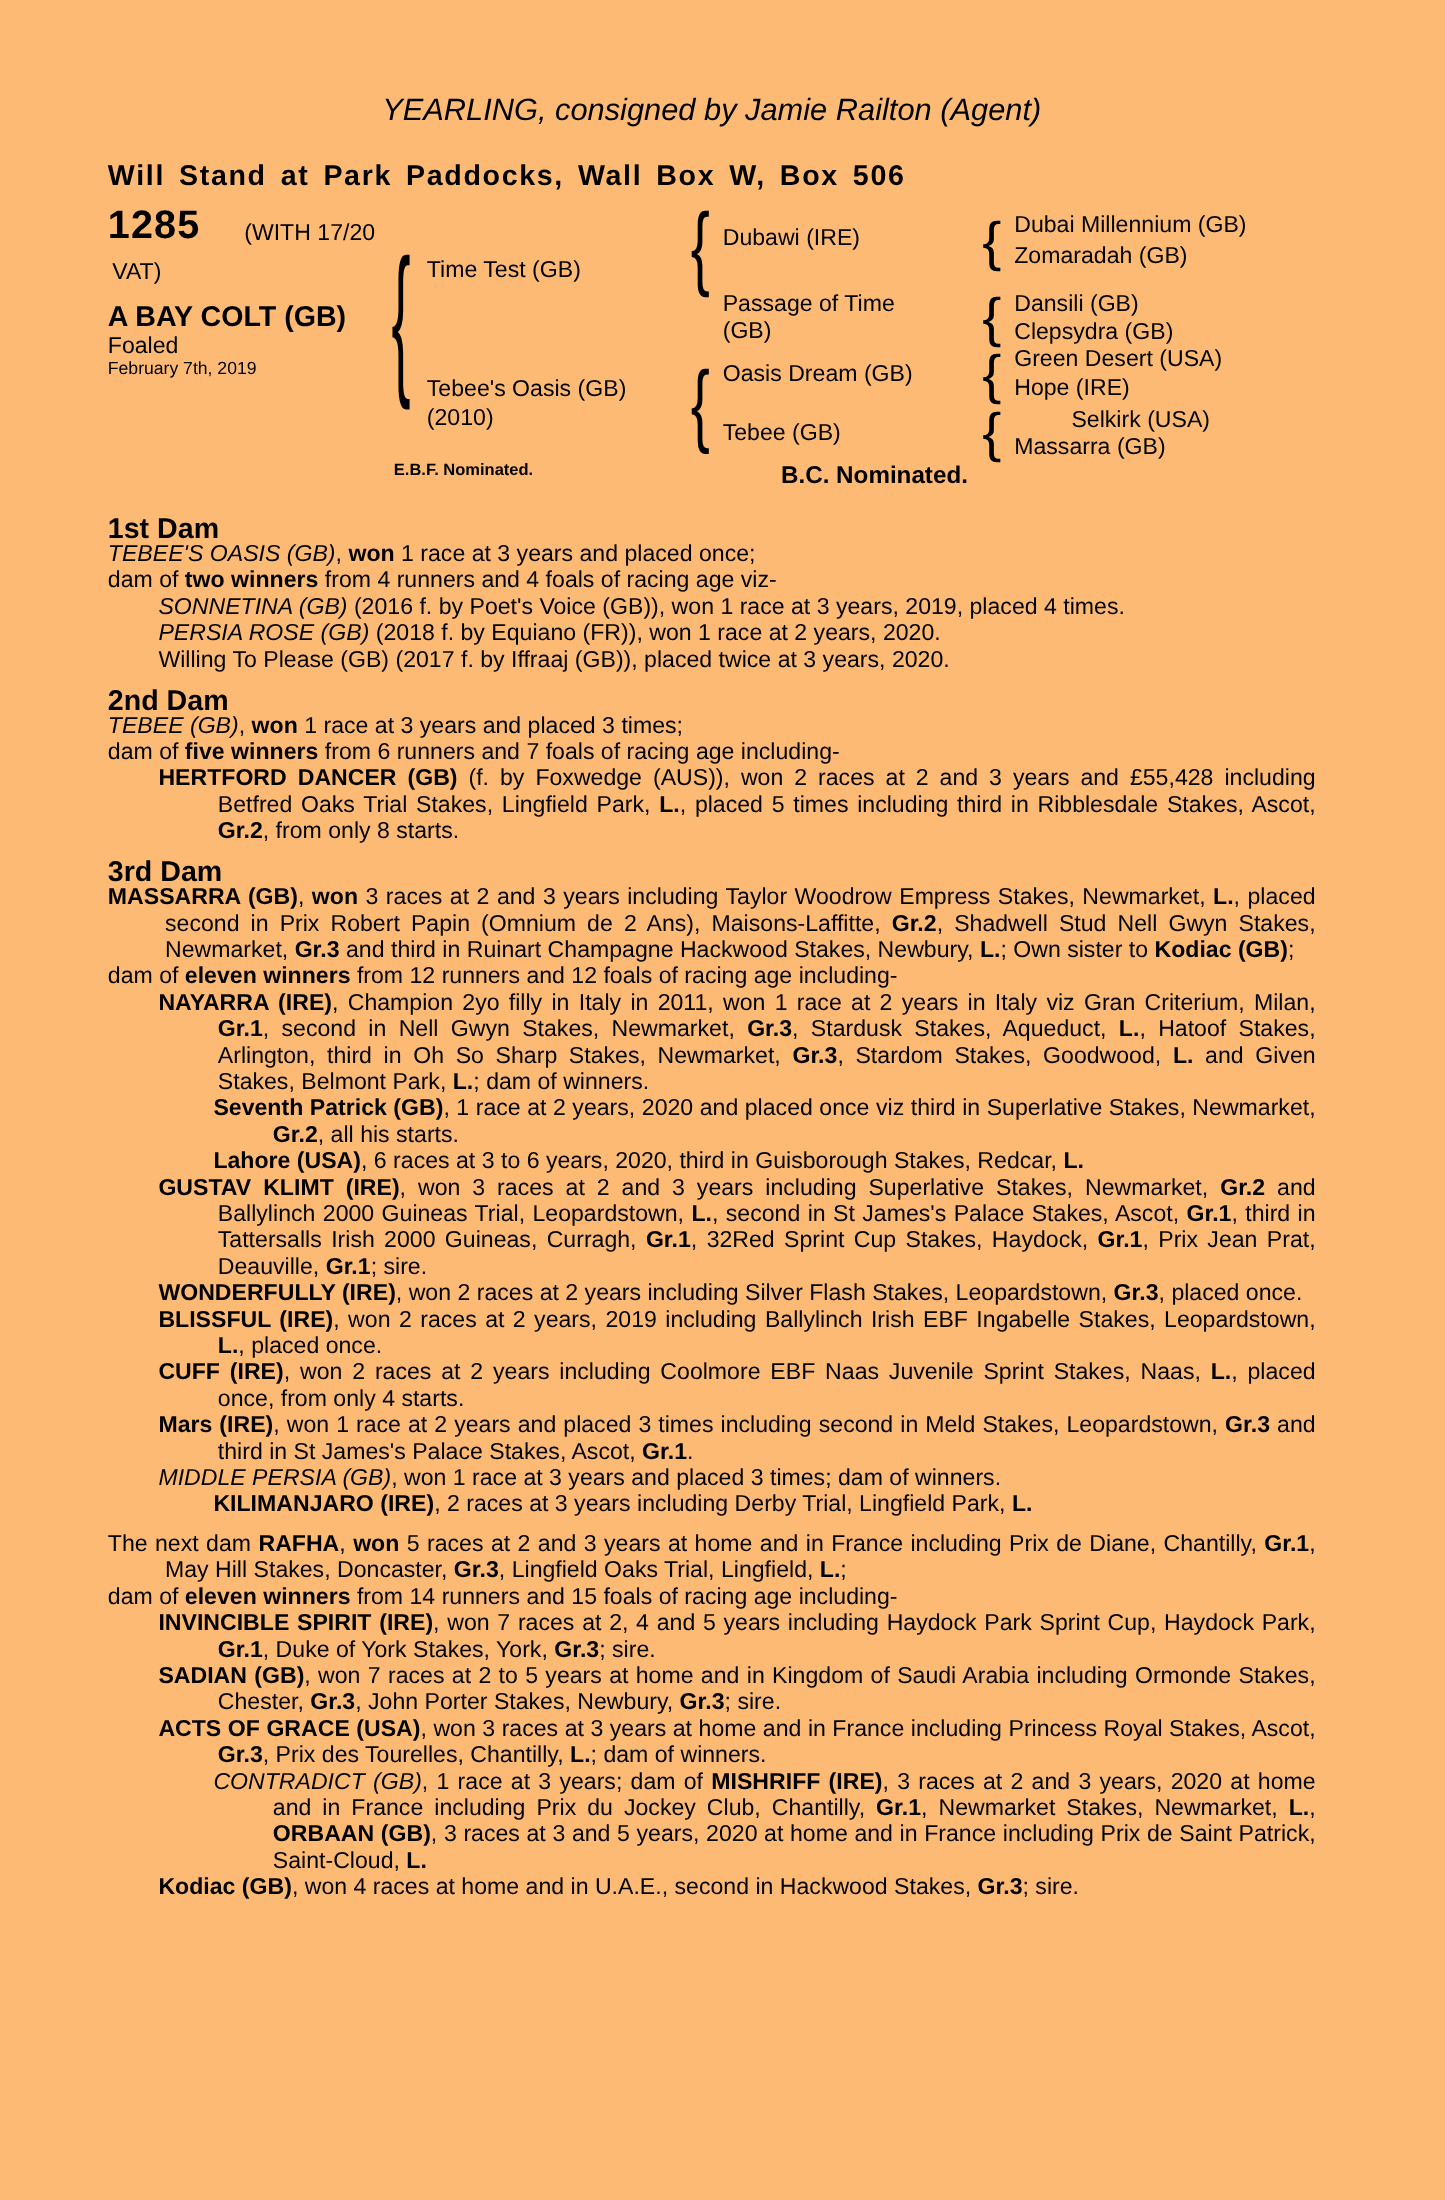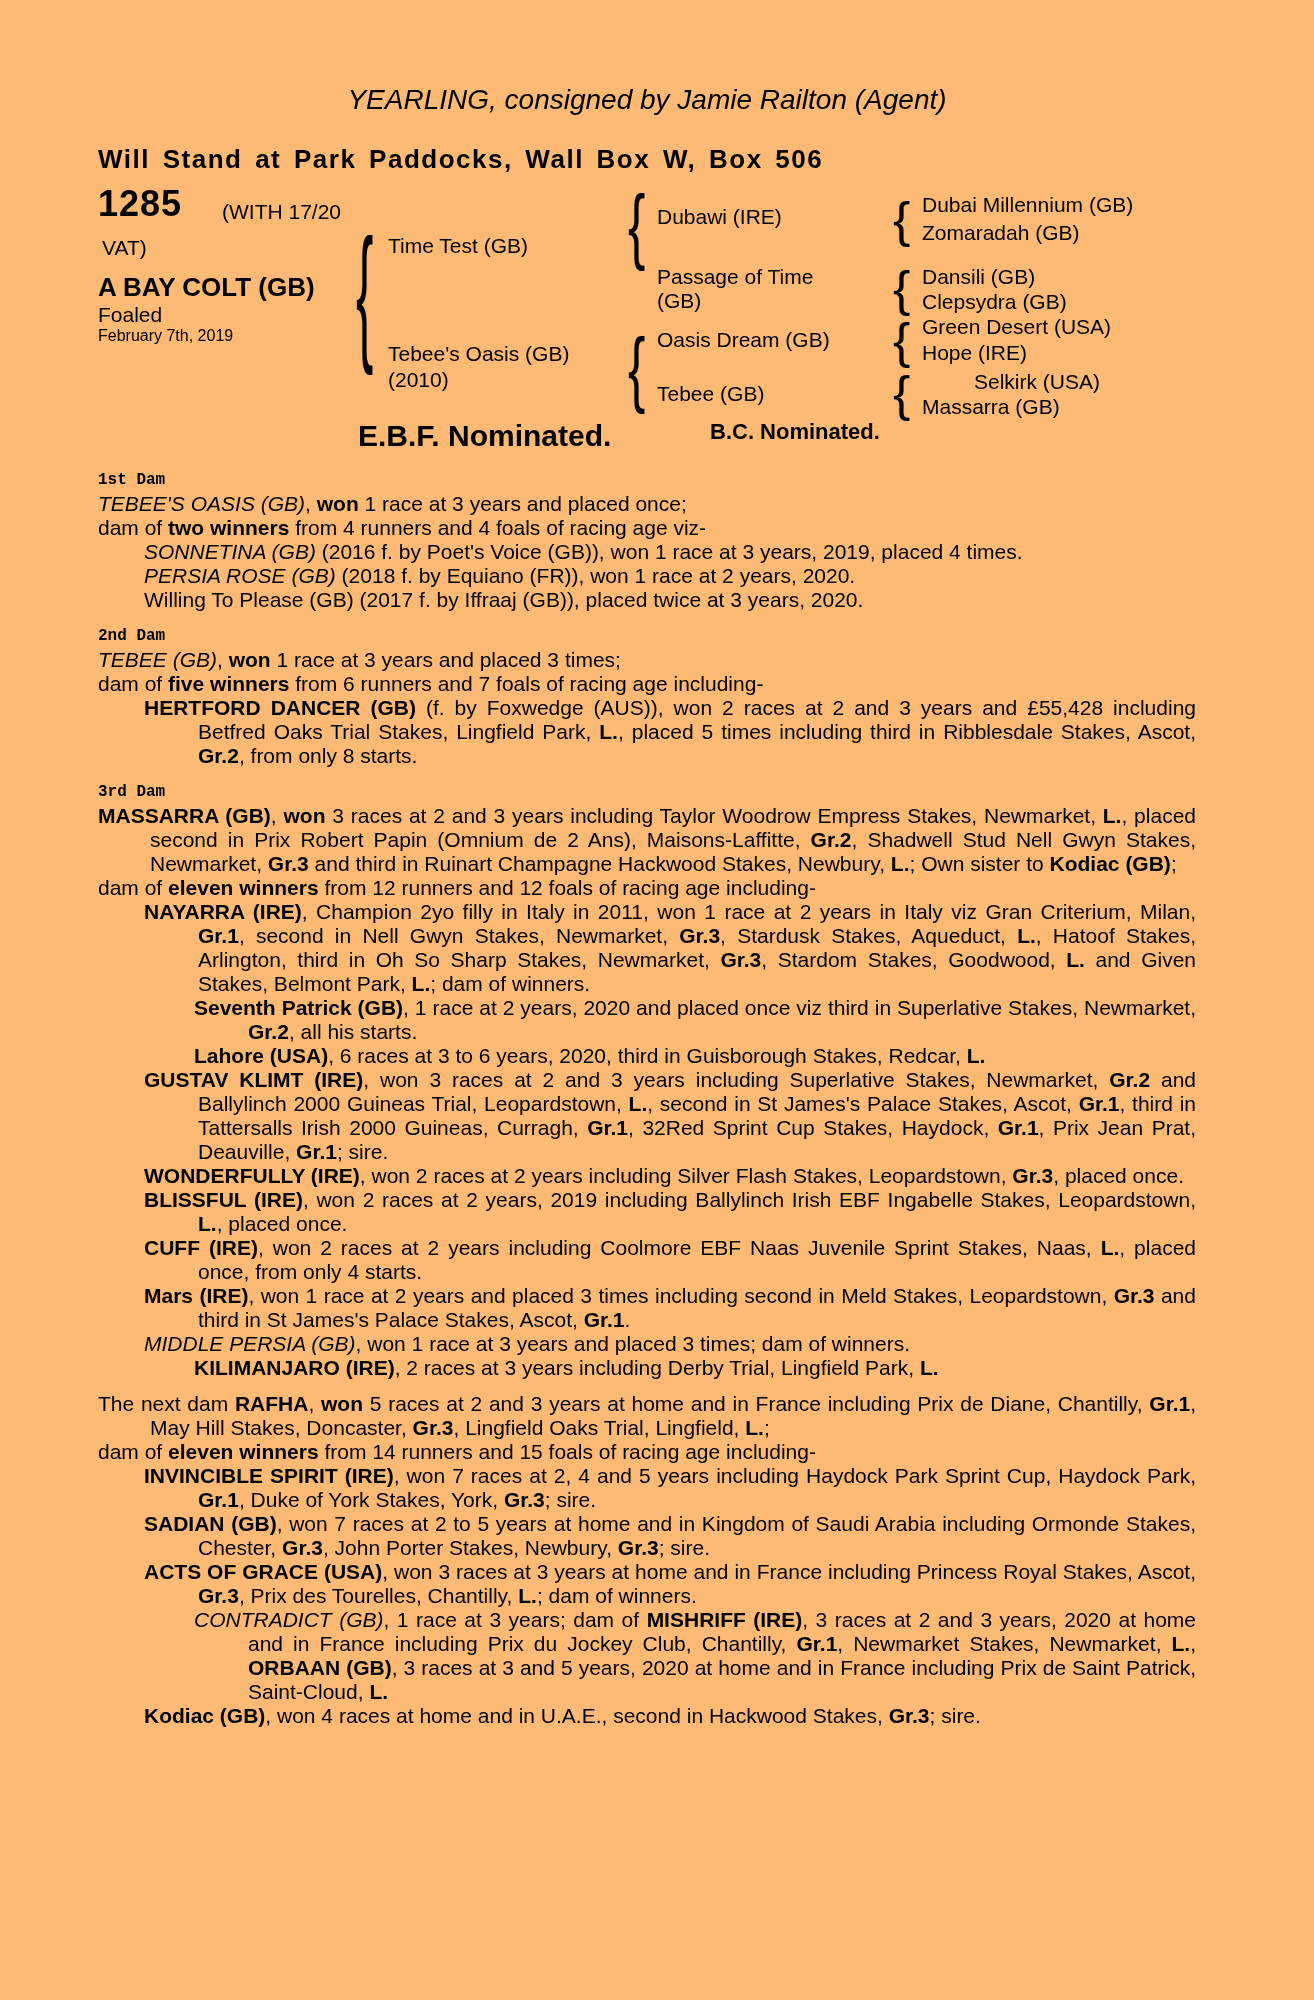--- a/index.html
+++ b/index.html
@@ -31,32 +31,32 @@
   .colt-name { left:98px; top:272px; font-size:26px; font-weight:bold; }
   .foaled { left:98px; top:303px; font-size:21px; }
   .foaled-date { left:98px; top:327px; font-size:16px; }
   .ped { font-size:21px; }
   .brace {
     position:absolute;
     font-family:"Liberation Sans", sans-serif;
     font-size:52px; line-height:1;
     font-weight:400;
   }
-  .ebf { left:358px; top:419px; font-size:30px; font-weight:bold; }
+  .ebf { left:358px; top:419px; font-size:15px; font-weight:bold; }
   .bc  { left:710px; top:419px; font-size:22px; font-weight:bold; }
 
   .sections {
     position:absolute;
     left:98px; top:468px; width:1098px;
     font-size:21px; line-height:24px;
   }
   .section + .section { margin-top:12px; }
   .section h2 {
-    font-size:16px; font-weight:bold;
-    margin:0; line-height:24px;font-family:Liberation Mono, monospace;
+    font-size:26px; font-weight:bold;
+    margin:0; line-height:24px;
   }
   .section p {
     margin:0;
     text-align:justify;
   }
   .p-m  { padding-left:52px;  text-indent:-52px; }
   .p-e1 { padding-left:100px; text-indent:-54px; }
   .p-e2 { padding-left:150px; text-indent:-54px; }
   .b { font-weight:bold; }
   .i { font-style:italic; }

